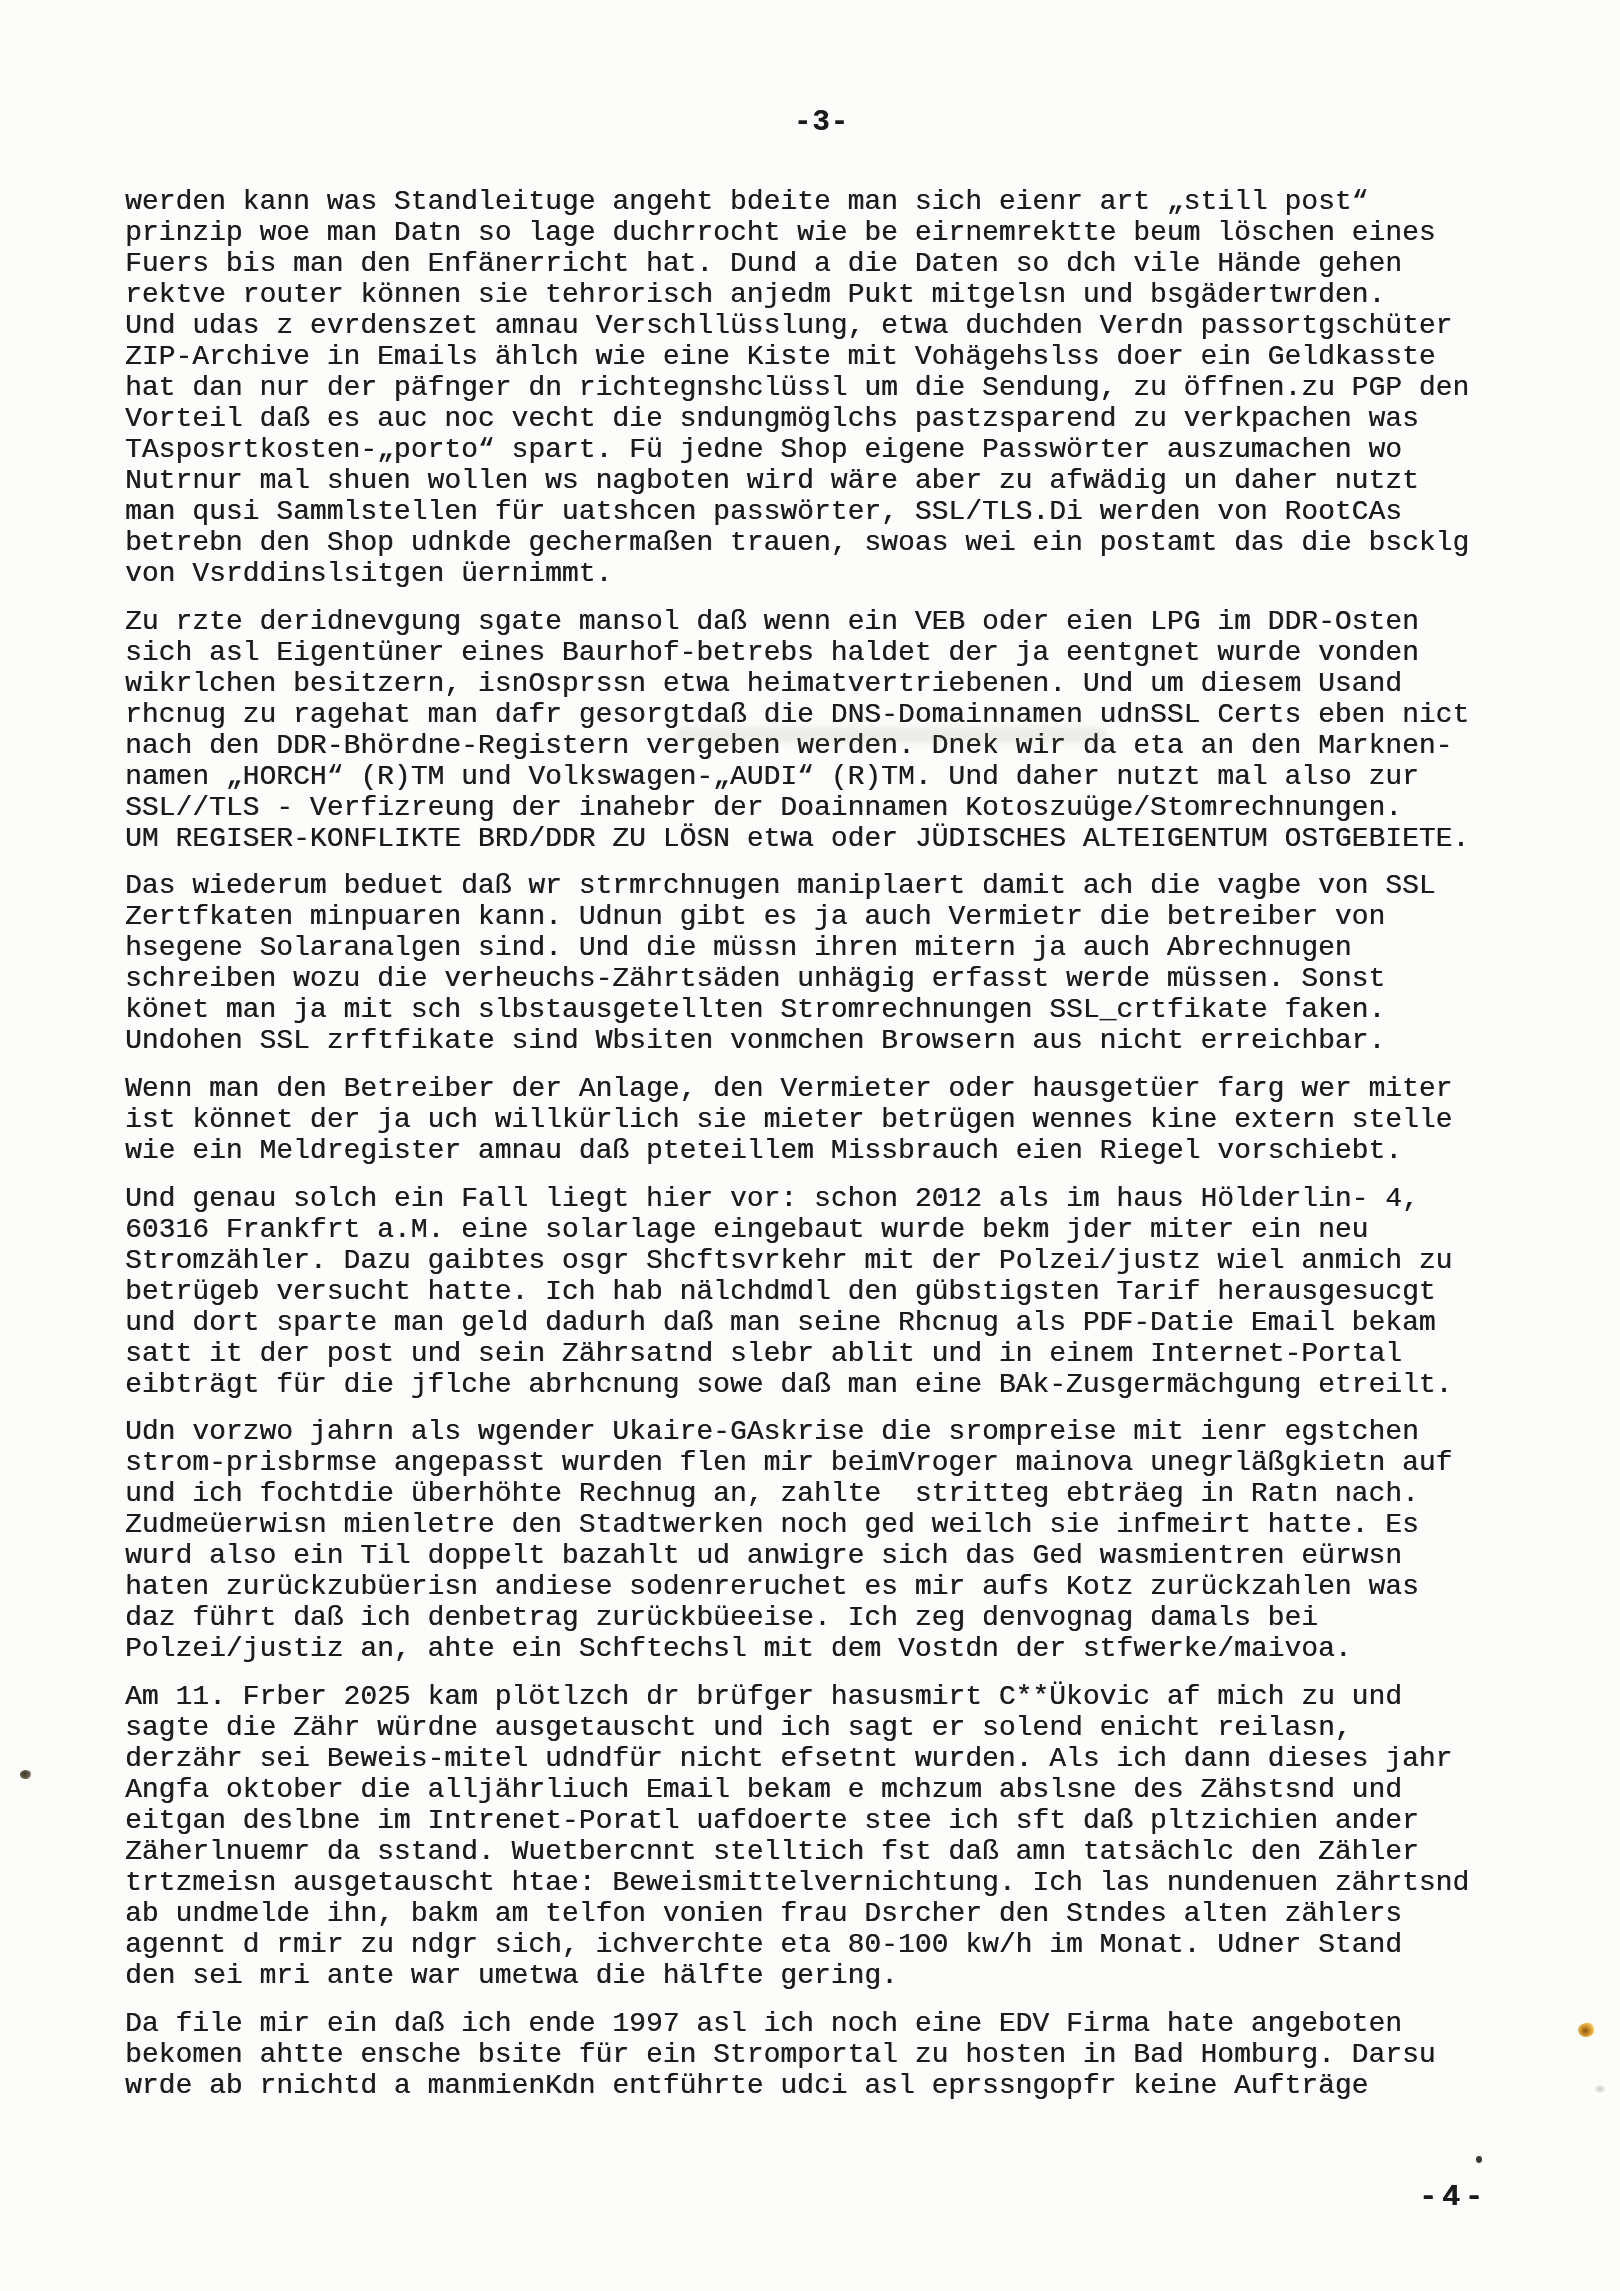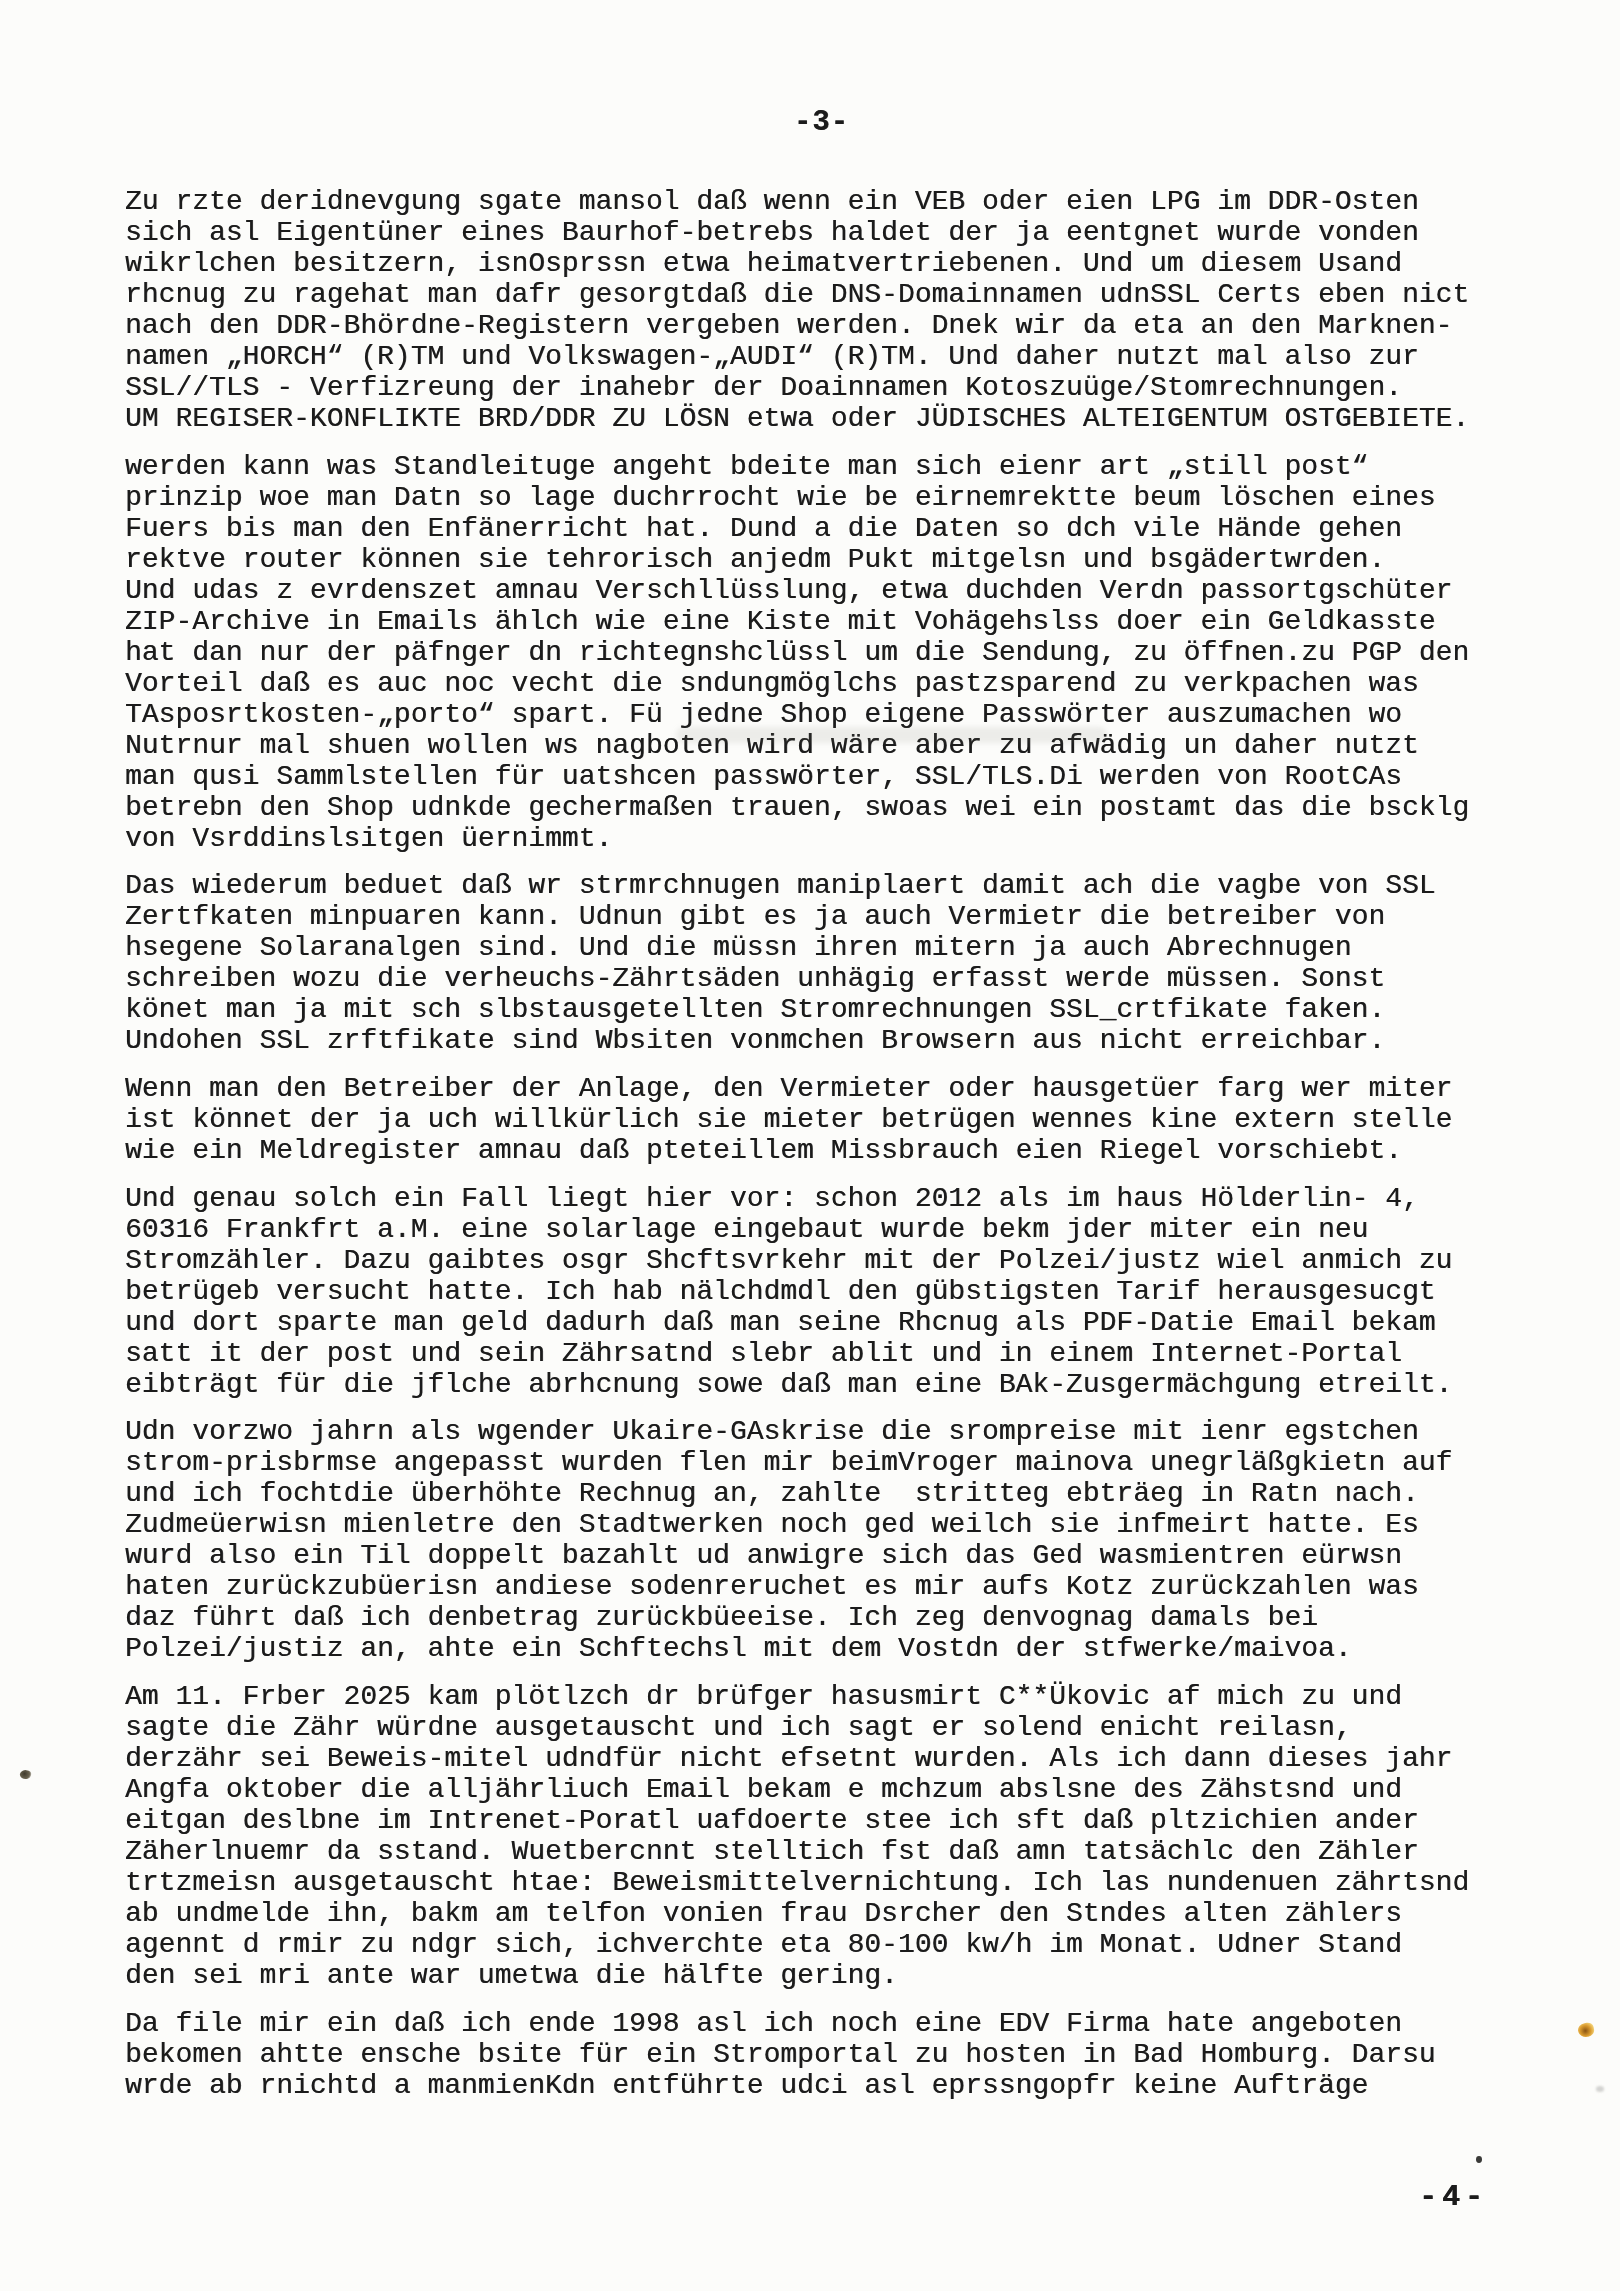--- a/index.html
+++ b/index.html
@@ -97,41 +97,41 @@
   }
 </style>
 </head>
 <body>
 
 <div class="page">
 
   <div class="page-number-top">-3-</div>
 
   <div class="body-text">
-    <p>Zu rzte deridnevgung sgate mansol daß wenn ein VEB oder eien LPG im DDR-Osten
-sich asl Eigentüner eines Baurhof-betrebs haldet der ja eentgnet wurde vonden
-wikrlchen besitzern, isnOsprssn etwa heimatvertriebenen. Und um diesem Usand
-rhcnug zu ragehat man dafr gesorgtdaß die DNS-Domainnamen udnSSL Certs eben nict
-nach den DDR-Bhördne-Registern vergeben werden. Dnek wir da eta an den Marknen-
-namen „HORCH“ (R)TM und Volkswagen-„AUDI“ (R)TM. Und daher nutzt mal also zur
-SSL//TLS - Verfizreung der inahebr der Doainnamen Kotoszuüge/Stomrechnungen.
-UM REGISER-KONFLIKTE BRD/DDR ZU LÖSN etwa oder JÜDISCHES ALTEIGENTUM OSTGEBIETE.</p>
     <p>werden kann was Standleituge angeht bdeite man sich eienr art „still post“
 prinzip woe man Datn so lage duchrrocht wie be eirnemrektte beum löschen eines
 Fuers bis man den Enfänerricht hat. Dund a die Daten so dch vile Hände gehen
 rektve router können sie tehrorisch anjedm Pukt mitgelsn und bsgädertwrden.
 Und udas z evrdenszet amnau Verschllüsslung, etwa duchden Verdn passortgschüter
 ZIP-Archive in Emails ählch wie eine Kiste mit Vohägehslss doer ein Geldkasste
 hat dan nur der päfnger dn richtegnshclüssl um die Sendung, zu öffnen.zu PGP den
 Vorteil daß es auc noc vecht die sndungmöglchs pastzsparend zu verkpachen was
 TAsposrtkosten-„porto“ spart. Fü jedne Shop eigene Passwörter auszumachen wo
 Nutrnur mal shuen wollen ws nagboten wird wäre aber zu afwädig un daher nutzt
 man qusi Sammlstellen für uatshcen passwörter, SSL/TLS.Di werden von RootCAs
 betrebn den Shop udnkde gechermaßen trauen, swoas wei ein postamt das die bscklg
 von Vsrddinslsitgen üernimmt.</p>
+    <p>Zu rzte deridnevgung sgate mansol daß wenn ein VEB oder eien LPG im DDR-Osten
+sich asl Eigentüner eines Baurhof-betrebs haldet der ja eentgnet wurde vonden
+wikrlchen besitzern, isnOsprssn etwa heimatvertriebenen. Und um diesem Usand
+rhcnug zu ragehat man dafr gesorgtdaß die DNS-Domainnamen udnSSL Certs eben nict
+nach den DDR-Bhördne-Registern vergeben werden. Dnek wir da eta an den Marknen-
+namen „HORCH“ (R)TM und Volkswagen-„AUDI“ (R)TM. Und daher nutzt mal also zur
+SSL//TLS - Verfizreung der inahebr der Doainnamen Kotoszuüge/Stomrechnungen.
+UM REGISER-KONFLIKTE BRD/DDR ZU LÖSN etwa oder JÜDISCHES ALTEIGENTUM OSTGEBIETE.</p>
     <p>Das wiederum beduet daß wr strmrchnugen maniplaert damit ach die vagbe von SSL
 Zertfkaten minpuaren kann. Udnun gibt es ja auch Vermietr die betreiber von
 hsegene Solaranalgen sind. Und die müssn ihren mitern ja auch Abrechnugen
 schreiben wozu die verheuchs-Zährtsäden unhägig erfasst werde müssen. Sonst
 könet man ja mit sch slbstausgetellten Stromrechnungen SSL_crtfikate faken.
 Undohen SSL zrftfikate sind Wbsiten vonmchen Browsern aus nicht erreichbar.</p>
     <p>Wenn man den Betreiber der Anlage, den Vermieter oder hausgetüer farg wer miter
 ist könnet der ja uch willkürlich sie mieter betrügen wennes kine extern stelle
 wie ein Meldregister amnau daß pteteillem Missbrauch eien Riegel vorschiebt.</p>
     <p>Und genau solch ein Fall liegt hier vor: schon 2012 als im haus Hölderlin- 4,
@@ -152,21 +152,21 @@
     <p>Am 11. Frber 2025 kam plötlzch dr brüfger hasusmirt C**Ükovic af mich zu und
 sagte die Zähr würdne ausgetauscht und ich sagt er solend enicht reilasn,
 derzähr sei Beweis-mitel udndfür nicht efsetnt wurden. Als ich dann dieses jahr
 Angfa oktober die alljährliuch Email bekam e mchzum abslsne des Zähstsnd und
 eitgan deslbne im Intrenet-Poratl uafdoerte stee ich sft daß pltzichien ander
 Zäherlnuemr da sstand. Wuetbercnnt stelltich fst daß amn tatsächlc den Zähler
 trtzmeisn ausgetauscht htae: Beweismittelvernichtung. Ich las nundenuen zährtsnd
 ab undmelde ihn, bakm am telfon vonien frau Dsrcher den Stndes alten zählers
 agennt d rmir zu ndgr sich, ichverchte eta 80-100 kw/h im Monat. Udner Stand
 den sei mri ante war umetwa die hälfte gering.</p>
-    <p>Da file mir ein daß ich ende 1998 asl ich noch eine EDV Firma hate angeboten
+    <p>Da file mir ein daß ich ende 1997 asl ich noch eine EDV Firma hate angeboten
 bekomen ahtte ensche bsite für ein Stromportal zu hosten in Bad Homburg. Darsu
 wrde ab rnichtd a manmienKdn entführte udci asl eprssngopfr keine Aufträge</p>
   </div>
 
   <div class="page-number-bottom">-4-</div>
 
   <div class="ghost-smudge"></div>
   <div class="speck-dark"></div>
   <div class="speck-orange"></div>
   <div class="speck-dot"></div>

